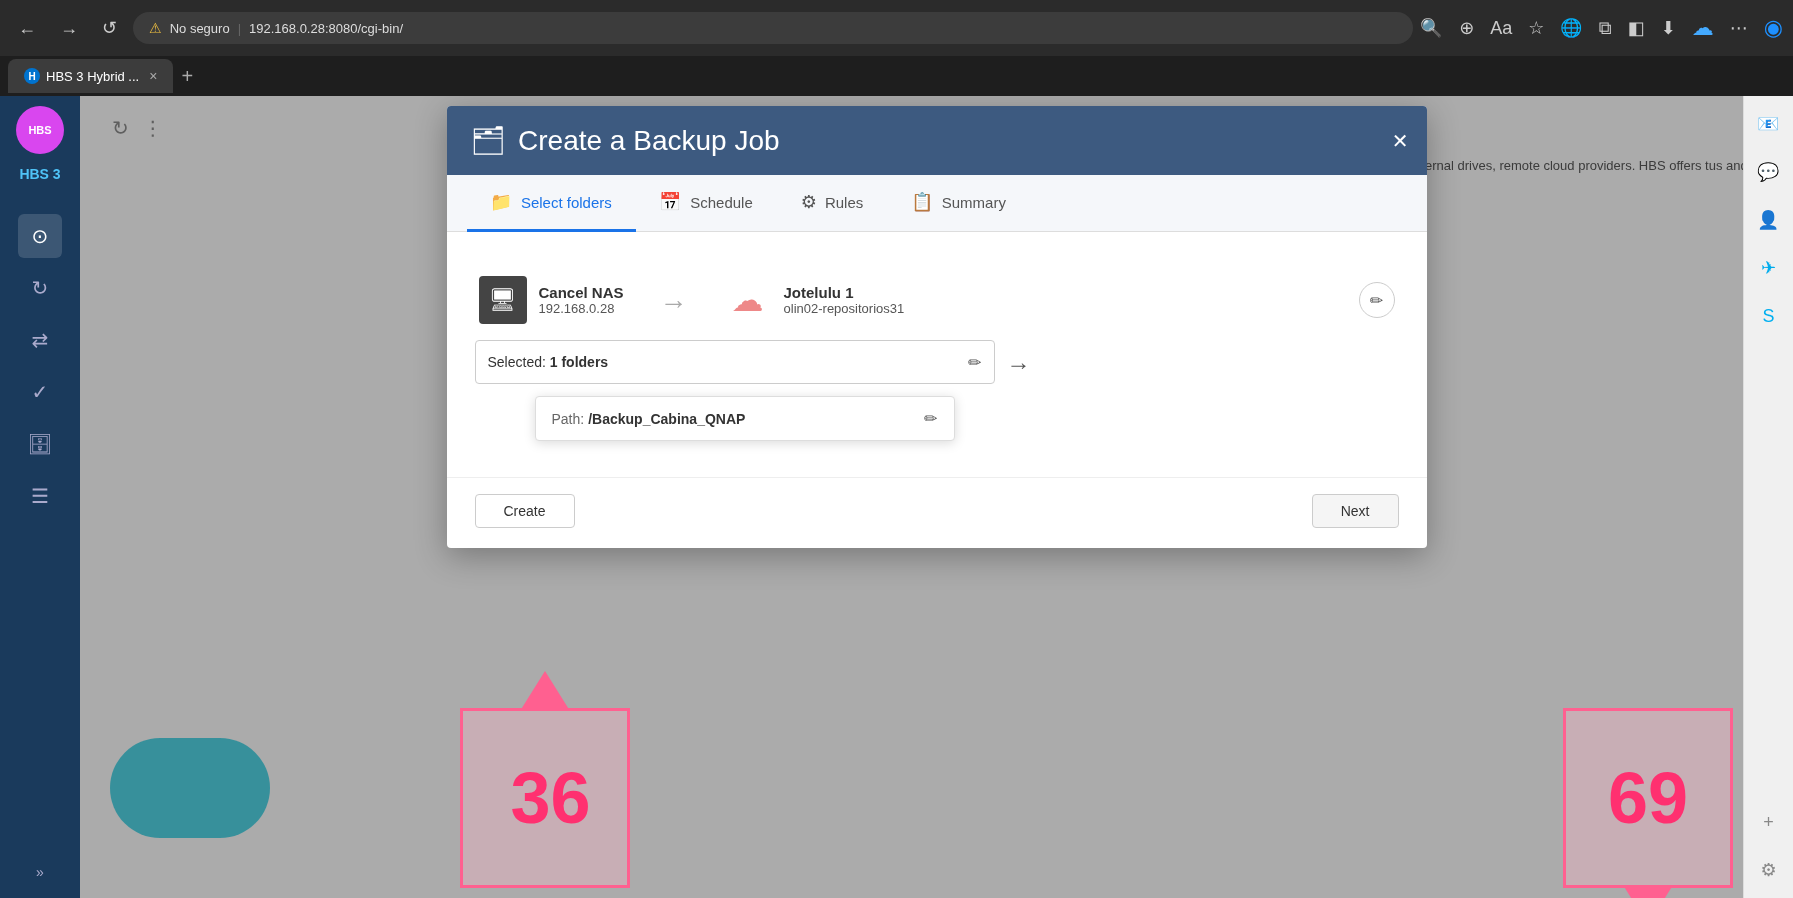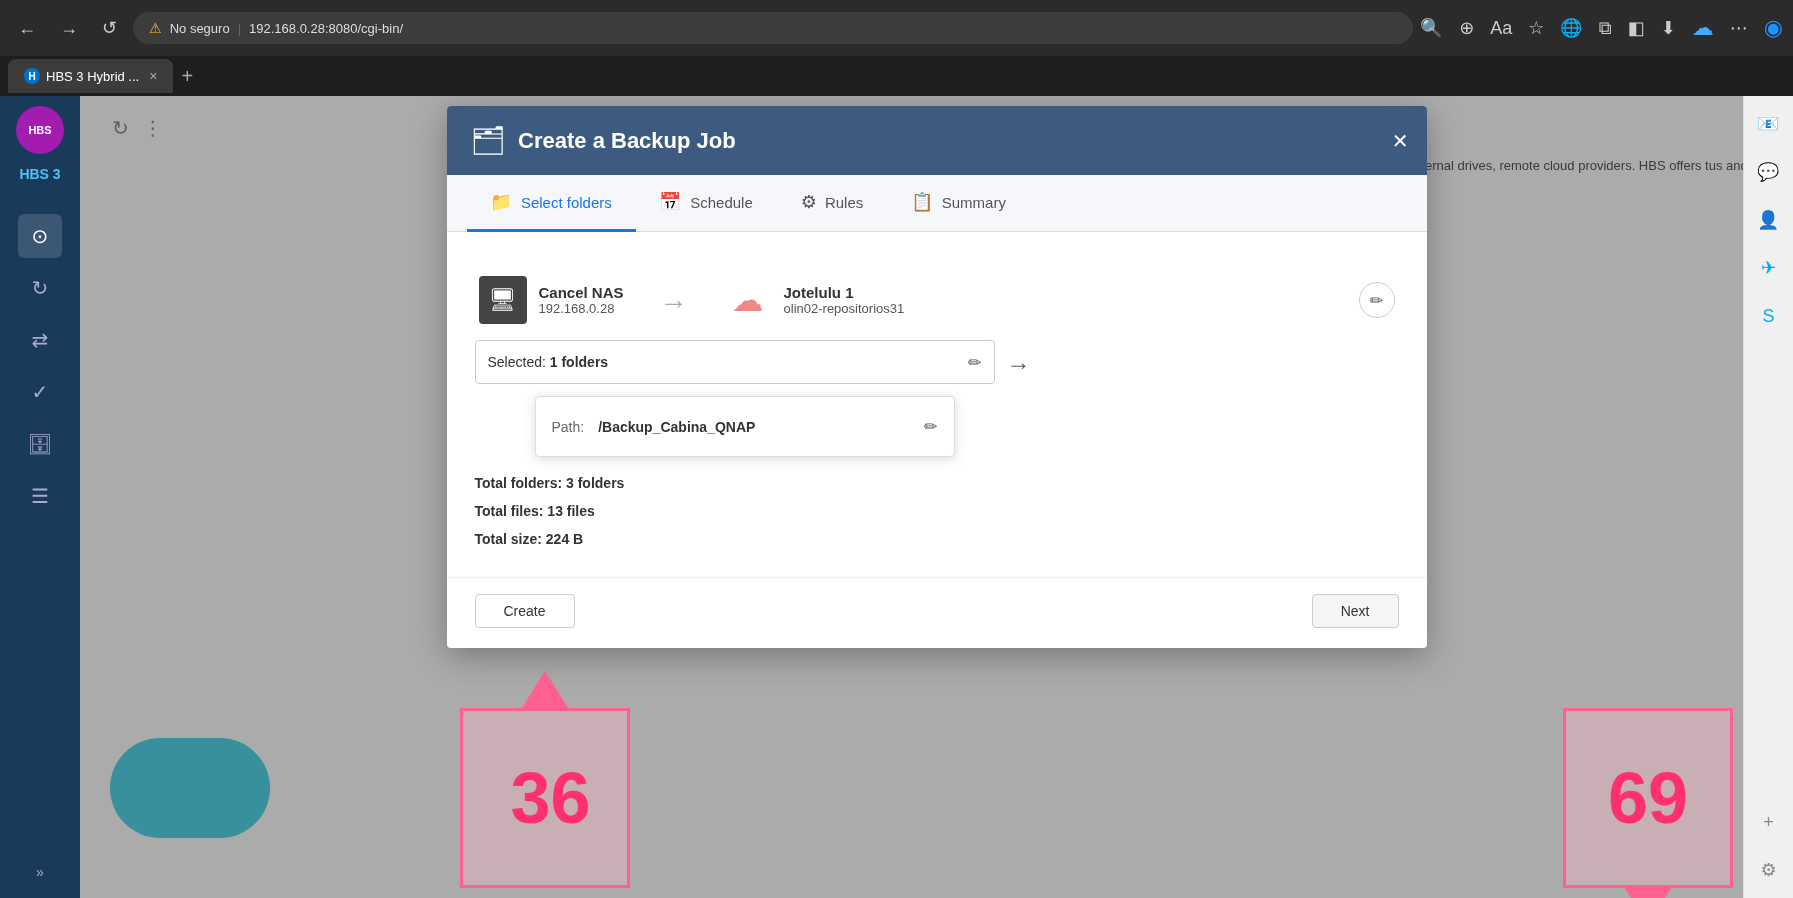--- a/index.html
+++ b/index.html
@@ -103,21 +103,21 @@
       height: 100%;
       display: flex;
       flex-direction: column;
       align-items: center;
       padding: 10px 0;
       gap: 8px;
     }
     .sidebar-logo {
       width: 48px;
       height: 48px;
-      background: #a21caf;
+      background: #d946ef;
       border-radius: 50%;
       display: flex;
       align-items: center;
       justify-content: center;
       color: #fff;
       font-size: 11px;
       font-weight: bold;
       margin-bottom: 4px;
     }
     .sidebar-title {
@@ -237,22 +237,22 @@
       display: flex;
       align-items: center;
       gap: 12px;
       position: relative;
     }
     .modal-header-icon {
       font-size: 28px;
       color: #fff;
     }
     .modal-title {
-      font-size: 22px;
-      font-weight: 700;
+      font-size: 28px;
+      font-weight: 400;
     }
     .modal-close {
       position: absolute;
       right: 18px;
       top: 50%;
       transform: translateY(-50%);
       color: #fff;
       font-size: 20px;
       cursor: pointer;
       background: none;
@@ -418,24 +418,23 @@
       font-size: 14px;
       color: #333;
     }
 
     
     .path-popup {
       background: #fff;
       border: 1px solid #ddd;
       border-radius: 4px;
       box-shadow: 0 2px 12px rgba(0,0,0,0.15);
-      padding: 20px 16px;
-      display: flex;
-      align-items: center;
-      gap: 10px;
+      padding: 12px 16px;
+      display: flex;
+      align-items: center;
       font-size: 14px;
       color: #333;
       margin-left: 60px;
       margin-bottom: 12px;
       width: 420px;
     }
     .path-label {
       color: #666;
       margin-right: 4px;
     }
@@ -696,34 +695,20 @@
             </div>
             <span style="font-size:24px;color:#555;">→</span>
           </div>
 
           <div class="path-popup">
             <span class="path-label">Path:</span>
             <span class="path-value">/Backup_Cabina_QNAP</span>
             <span class="path-edit-btn">✏</span>
           </div>
 
-          <div class="stats-row">
-            <div>
-              <span>Total folders:</span>
-              <span>3 folders</span>
-            </div>
-            <div>
-              <span>Total files:</span>
-              <span>13 files</span>
-            </div>
-            <div>
-              <span>Total size:</span>
-              <span>224 B</span>
-            </div>
-          </div>
 
         </div>
 
         <div class="modal-footer">
           <button class="btn-cancel">Create</button>
           <button class="btn-next">Next</button>
         </div>
 
       </div>
 

